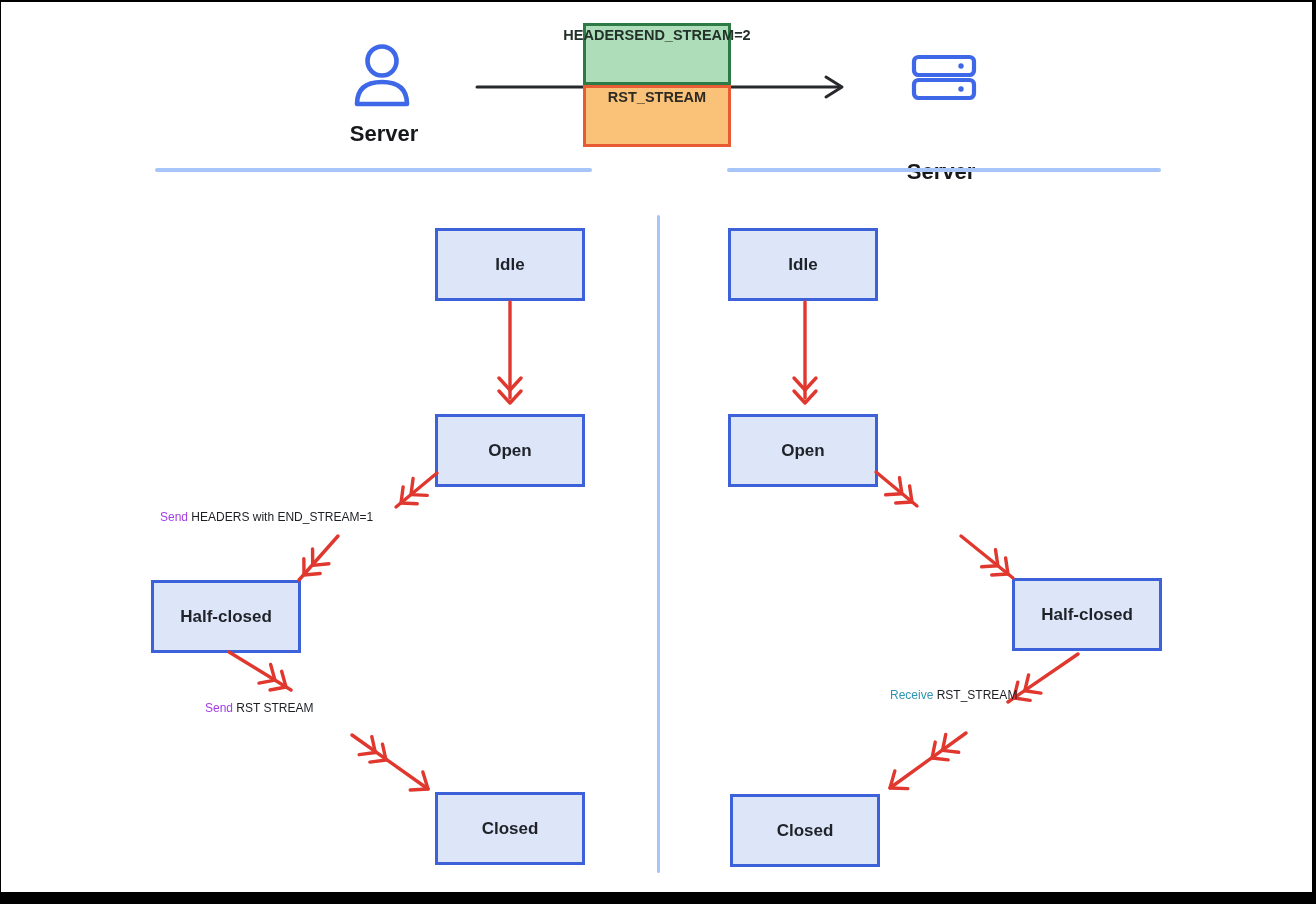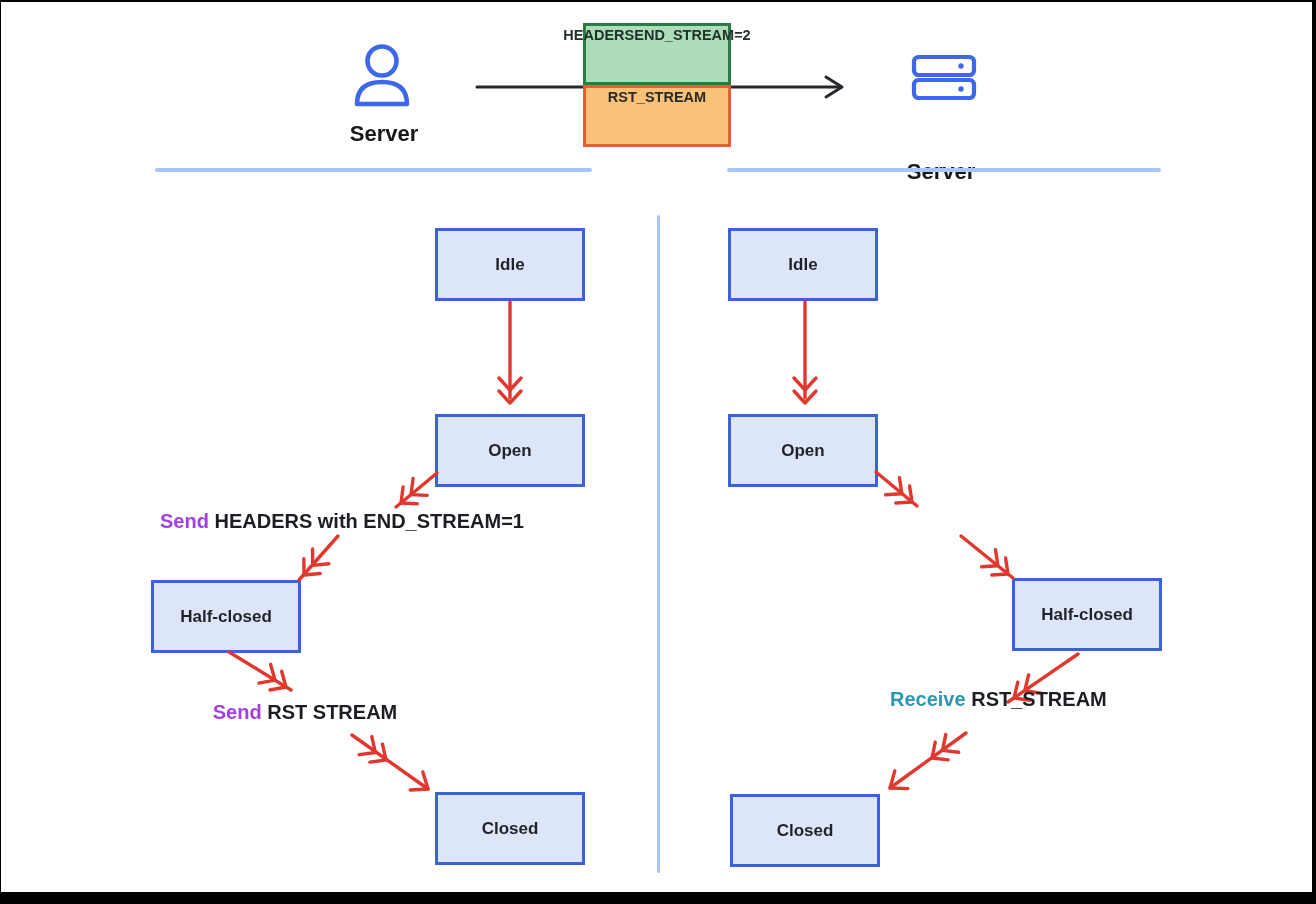--- a/index.html
+++ b/index.html
@@ -23,21 +23,21 @@
   .frame-rst{left:583px;top:85px;height:62px;background:var(--rst-frame-fill);border:3px solid var(--rst-frame-border);color:#2d2a24;}
 
   .underline{position:absolute;top:168px;height:3.5px;border-radius:2px;background:var(--divider-blue);}
   .divider{position:absolute;left:657px;top:215px;width:3px;height:658px;border-radius:2px;background:var(--divider-blue);}
 
   .state{position:absolute;width:150px;height:73px;background:var(--state-box-fill);
          border:3px solid var(--state-box-border);border-radius:0;
          display:flex;align-items:center;justify-content:center;
          font-weight:bold;font-size:17px;color:var(--ink);}
 
-  .t-label{position:absolute;text-align:center;font-weight:bold;font-size:20px;color:#1c1e24;white-space:nowrap;}
+  .t-label{position:absolute;font-weight:normal;font-size:12px;color:#1c1e24;white-space:nowrap;}
   .t-label .send{color:var(--send-accent);}
   .t-label .receive{color:var(--receive-accent);}
 
   .red-stroke{stroke:var(--arrow-red);stroke-width:3.4;fill:none;stroke-linecap:round;stroke-linejoin:round;}
   .blk-stroke{stroke:#26282c;stroke-width:3;fill:none;stroke-linecap:round;stroke-linejoin:round;}
   .blue-stroke{stroke:var(--icon-blue);fill:none;stroke-linecap:round;stroke-linejoin:round;}
   .blue-fill{fill:var(--icon-blue);}
 </style>
 </head>
 <body>

